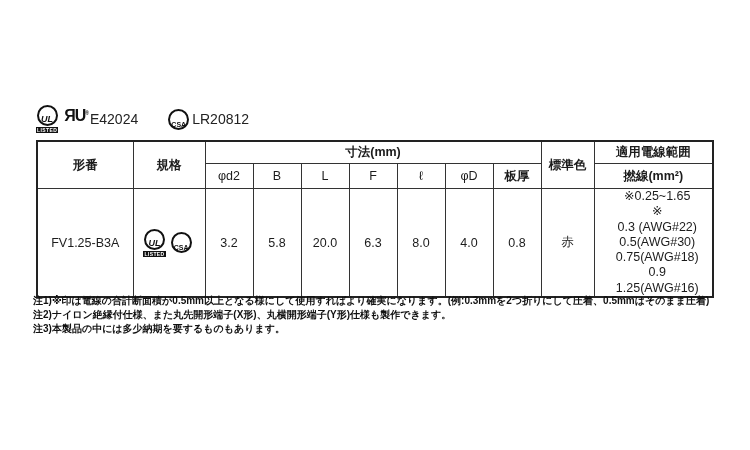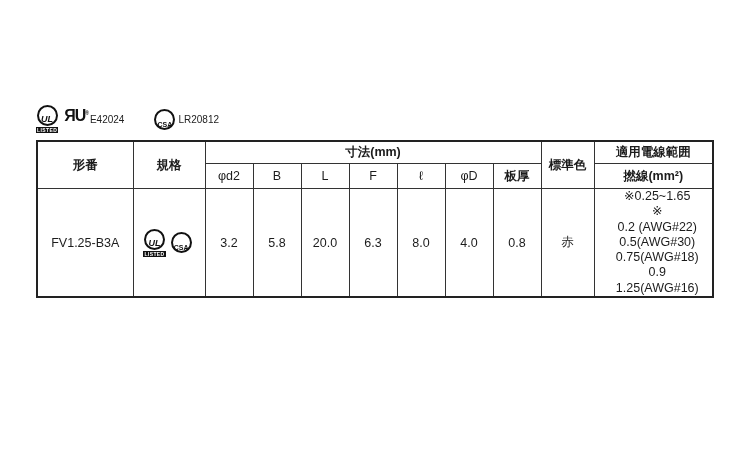--- a/index.html
+++ b/index.html
@@ -14,21 +14,21 @@
   .cert-row{position:absolute;left:36px;top:103px;display:flex;align-items:center;height:32px;}
   .ul-block{display:inline-flex;flex-direction:column;align-items:center;margin-right:2px;}
   .circle{box-sizing:border-box;border:2px solid #111;border-radius:50%;
           display:inline-flex;align-items:flex-end;justify-content:center;
           font-weight:bold;color:#111;background:#fff;}
   .ul-circle{width:21px;height:21px;font-size:9px;font-style:italic;}
   .ul-listed-text{font-size:5px;font-weight:bold;letter-spacing:.4px;margin-top:1px;
                   background:#111;color:#fff;padding:0 1px;line-height:6px;}
   .ru-mark{font-weight:bold;font-size:16px;letter-spacing:-1px;margin:0 1px 6px 4px;color:#111;}
   .ru-mark .reg{font-size:5px;vertical-align:super;letter-spacing:0;}
-  .cert-file{font-size:10px;color:#222;margin-right:30px;}
+  .cert-file{font-size:14px;color:#222;margin-right:30px;}
   .csa-circle{width:21px;height:21px;font-size:7px;margin-right:3px;}
 
   
   table.spec{
     position:absolute;left:36px;top:140px;width:678px;
     border-collapse:collapse;table-layout:fixed;
     border:2px solid #222;
   }
   table.spec th,table.spec td{
     border:1px solid #333;text-align:center;vertical-align:middle;
@@ -120,24 +120,29 @@
       <td>5.8</td>
       <td>20.0</td>
       <td>6.3</td>
       <td>8.0</td>
       <td>4.0</td>
       <td>0.8</td>
       <td>赤</td>
       <td class="wire-cell">
         <div>※0.25~1.65</div>
         <div>※</div>
-        <div>0.2 (AWG#22)</div>
+        <div>0.3 (AWG#22)</div>
         <div>0.5(AWG#30)</div>
         <div>0.75(AWG#18)</div>
         <div>0.9</div>
         <div>1.25(AWG#16)</div>
       </td>
     </tr>
   </tbody>
     </table>
 
+  <div class="notes">
+    <div>注1)※印は電線の合計断面積が0.5mm以上となる様にして使用すればより確実になります。(例:0.3mmを2つ折りにして圧着、0.5mmはそのまま圧着)</div>
+    <div>注2)ナイロン絶縁付仕様、また丸先開形端子(X形)、丸横開形端子(Y形)仕様も製作できます。</div>
+    <div>注3)本製品の中には多少納期を要するものもあります。</div>
+  </div>
 
 </div>
 
 </body></html>

